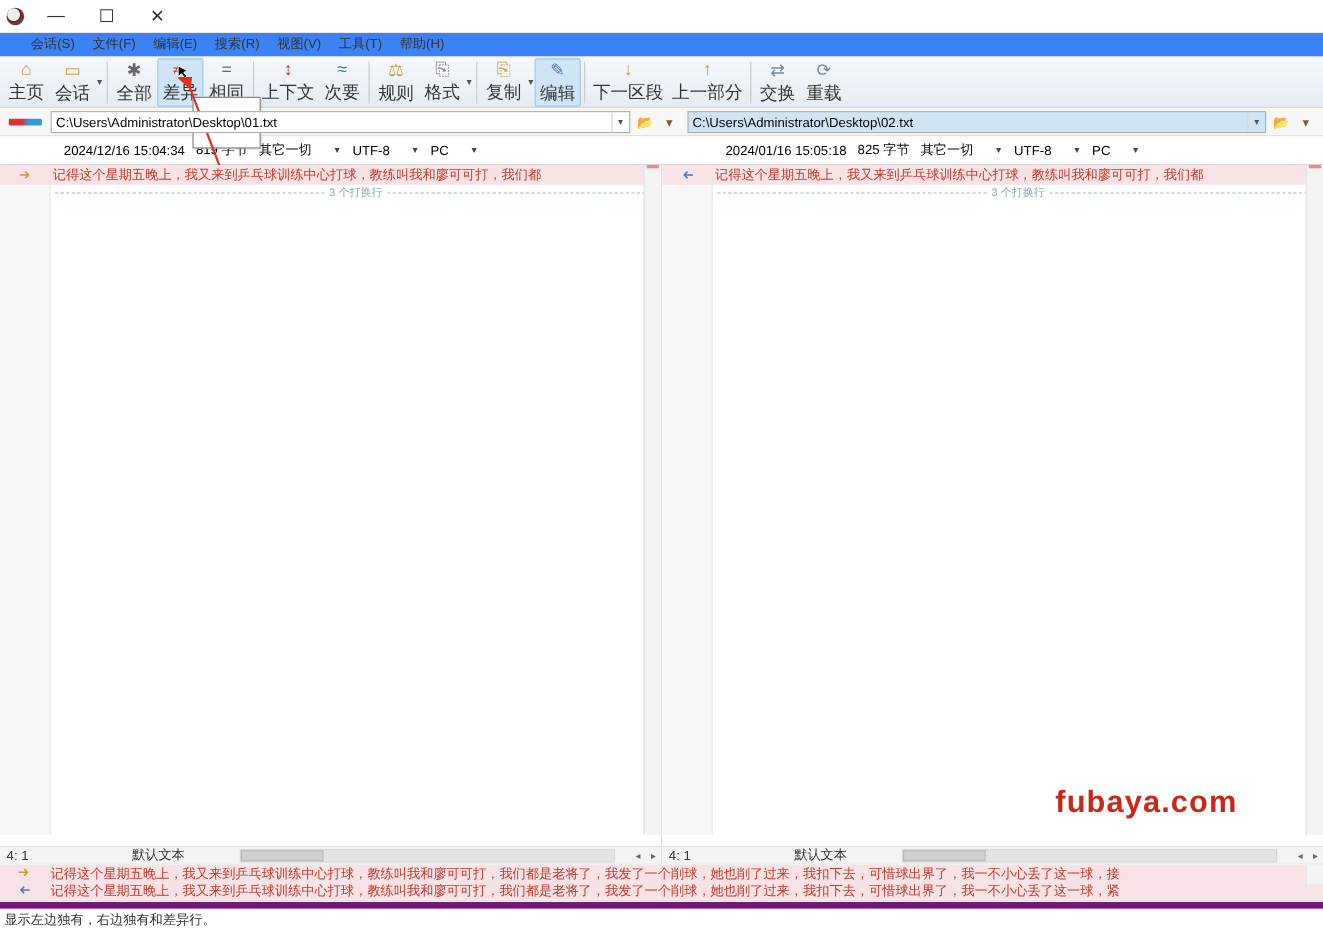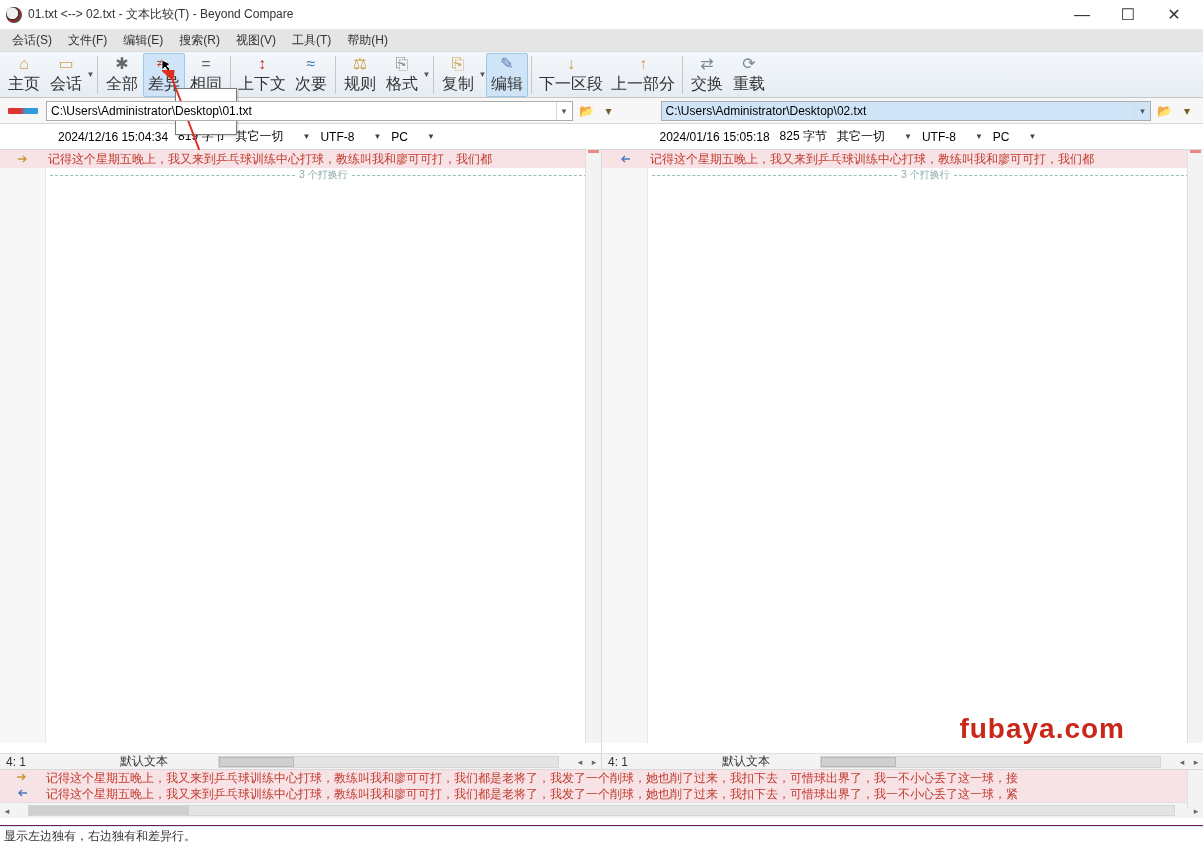--- a/index.html
+++ b/index.html
@@ -32,22 +32,22 @@
 .titlebar .win-btn {
   width: 46px; height: 30px;
   display: flex; align-items: center; justify-content: center;
   font-size: 16px; color: #333;
 }
 
 
 .menubar {
   height: 22px;
   display: flex; align-items: center;
-  padding: 0 4px;
-  background: #e5e5e5;
+  padding: 0 20px;
+  background: #3b82f6;
   border-bottom: 1px solid #dcdcdc;
 }
 .menubar .menu-item {
   padding: 2px 8px;
   color: #333;
 }
 
 
 .toolbar {
   height: 46px;
@@ -108,21 +108,21 @@
 .path-input {
   flex: 1;
   height: 20px;
   border: 1px solid #adadad;
   background: #fff;
   padding: 0 4px;
   display: flex; align-items: center;
   position: relative;
   text-align: right;
 }
-.path-input.active { background:#cfe5f7;margin-left:36px; }
+.path-input.active { background:#cfe5f7; }
 .path-input .caret {
   width: 16px; height: 100%;
   display:flex; align-items:center; justify-content:center;
   color:#555; font-size:9px;
   position:absolute; right:0; top:0;
   border-left:1px solid #d8d8d8;
 }
 .path-icons { display:flex; gap:2px; padding-right:6px;}
 .path-icons .pi {
   width:20px; height:20px;
@@ -238,23 +238,23 @@
   border:1px solid #b8b8b8;
 }
 .hscroll .arrow {
   width:14px;height:14px;
   display:flex;align-items:center;justify-content:center;
   color:#666;font-size:9px;
 }
 
 
 .preview {
-  height: 56px;
+  height: 40px;
   background:#fff;
-  border-bottom:1px solid #701a75;
+  border-bottom:6px solid #701a75;
   overflow:hidden;
   position:relative;
 }
 .preview .row {
   height:16px; display:flex; align-items:center;
   white-space:nowrap;
   padding-left:46px;
   position:relative;
 }
 .preview .rowmark {
@@ -310,21 +310,20 @@
   pointer-events:none;
 }
 
 span.chg { color:#c0392b; }
 </style>
 </head>
 <body>
 
 <div class="titlebar">
   <div class="app-icon"></div>
-  <div class="title">01.txt &lt;--&gt; 02.txt - 文本比较(T) - Beyond Compare</div>
   <div class="win-controls">
     <div class="win-btn">—</div>
     <div class="win-btn">☐</div>
     <div class="win-btn">✕</div>
   </div>
 </div>
 
 <div class="menubar" id="menubar">
     <div class="menu-item">会话(S)</div>
     <div class="menu-item">文件(F)</div>

